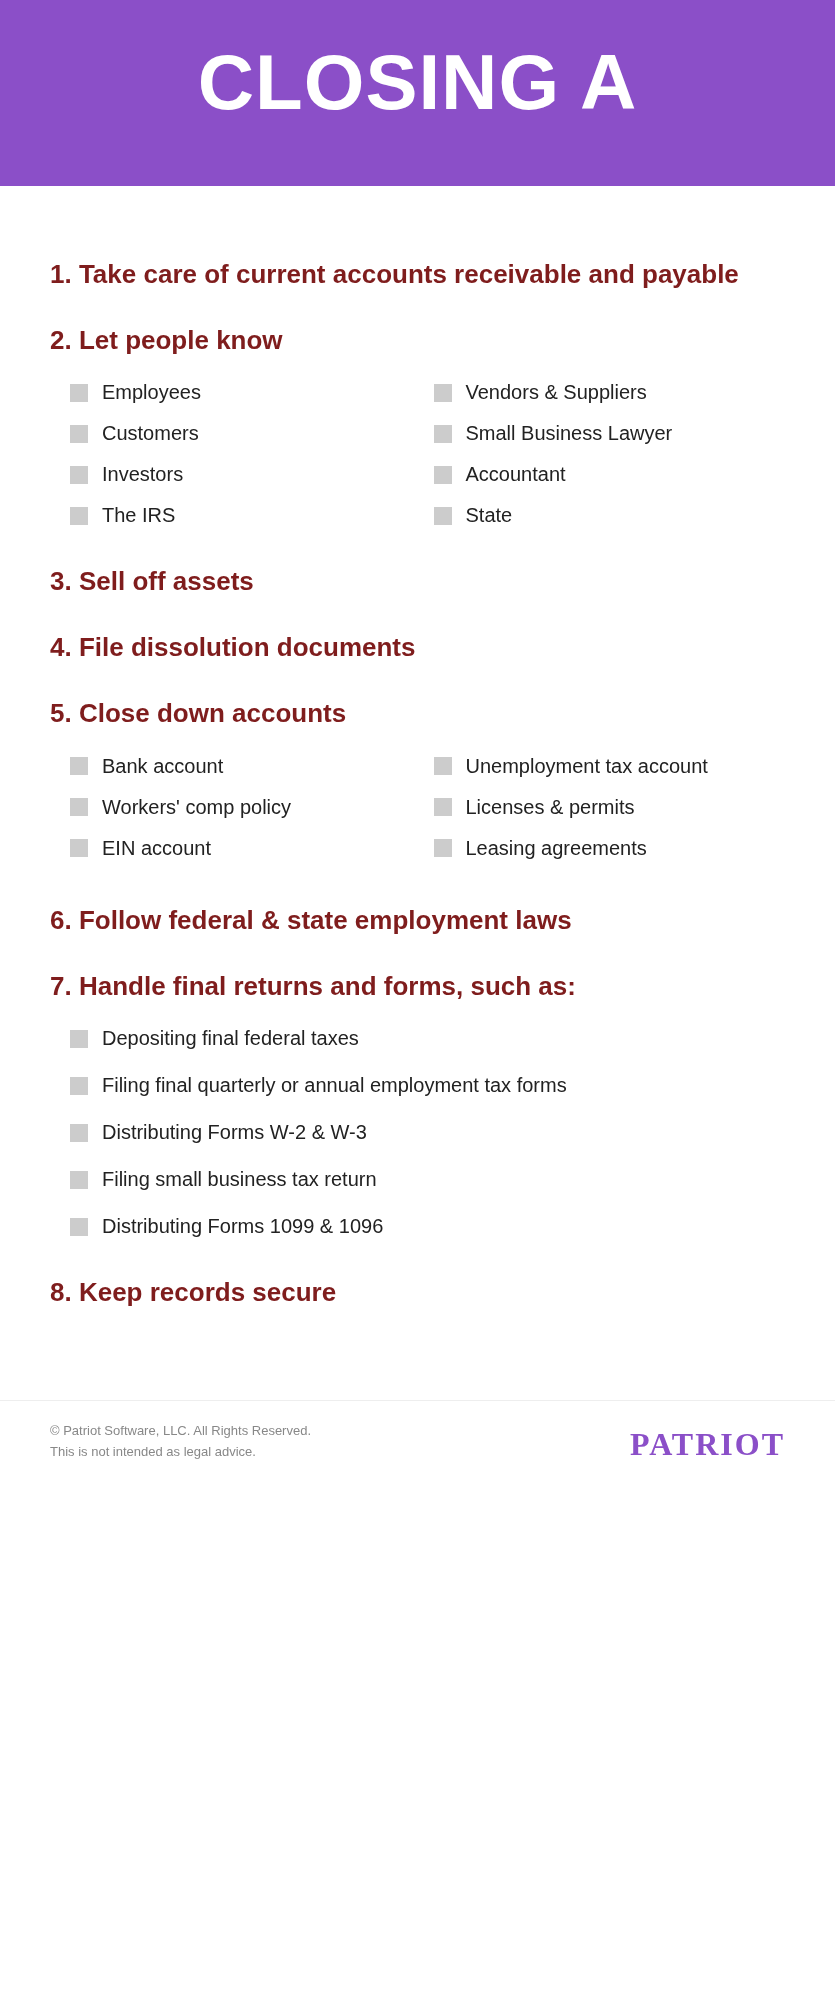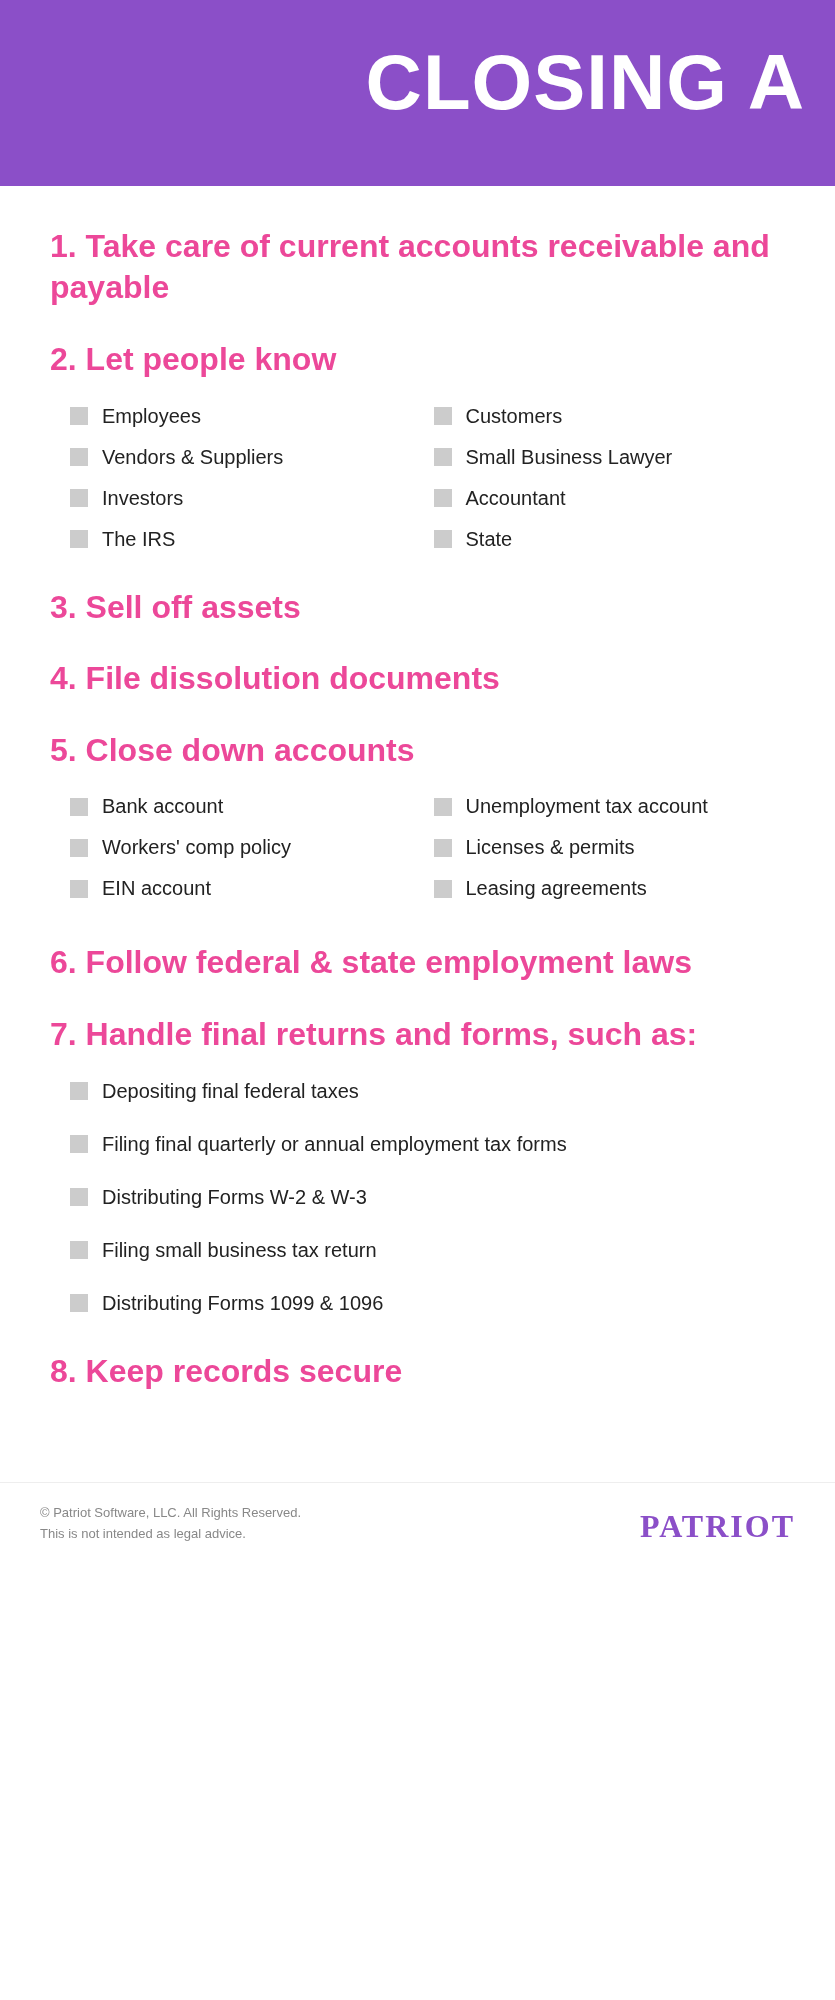--- a/index.html
+++ b/index.html
@@ -22,50 +22,50 @@
       text-align: center;
     }
 
     .header-title {
       color: #ffffff;
       font-size: 78px;
       font-weight: 900;
       line-height: 1.1;
       text-transform: uppercase;
       letter-spacing: 1px;
-      text-align: right;
     }
 
     .content {
       padding: 40px 50px 40px 50px;
     }
 
     .section {
       margin-bottom: 30px;
     }
 
     .section-heading {
-      font-size: 32px;
+      font-size: 26px;
       font-weight: 900;
-      color: #ec4899;
+      color: #7f1d1d;
       margin-bottom: 18px;
       line-height: 1.3;
+      margin-top: 32px;
     }
 
     .checklist-grid {
       display: grid;
       grid-template-columns: 1fr 1fr;
       gap: 6px 12px;
       padding-left: 20px;
     }
 
     .checklist-single {
       display: flex;
       flex-direction: column;
-      gap: 18px;
+      gap: 12px;
       padding-left: 20px;
     }
 
     .checklist-item {
       display: flex;
       align-items: center;
       gap: 14px;
       padding: 6px 0;
       font-size: 20px;
       color: #222222;
@@ -75,21 +75,21 @@
       width: 18px;
       height: 18px;
       background-color: #cccccc;
       border: none;
       flex-shrink: 0;
       display: inline-block;
     }
 
     .footer {
       border-top: 1px solid #eeeeee;
-      padding: 20px 40px;
+      padding: 20px 50px;
       display: flex;
       justify-content: space-between;
       align-items: flex-end;
       margin-top: 20px;
       gap: 8px;
     }
 
     .footer-text {
       font-size: 13px;
       color: #888888;
@@ -122,25 +122,25 @@
   <div class="section">
     <div class="section-heading">2. Let people know</div>
     <div class="checklist-grid">
 
       <div class="checklist-item">
         <span class="checkbox"></span>
         <span>Employees</span>
       </div>
       <div class="checklist-item">
         <span class="checkbox"></span>
+        <span>Vendors &amp; Suppliers</span>
+      </div>
+      <div class="checklist-item">
+        <span class="checkbox"></span>
         <span>Customers</span>
-      </div>
-      <div class="checklist-item">
-        <span class="checkbox"></span>
-        <span>Vendors &amp; Suppliers</span>
       </div>
       <div class="checklist-item">
         <span class="checkbox"></span>
         <span>Small Business Lawyer</span>
       </div>
       <div class="checklist-item">
         <span class="checkbox"></span>
         <span>Investors</span>
       </div>
       <div class="checklist-item">

